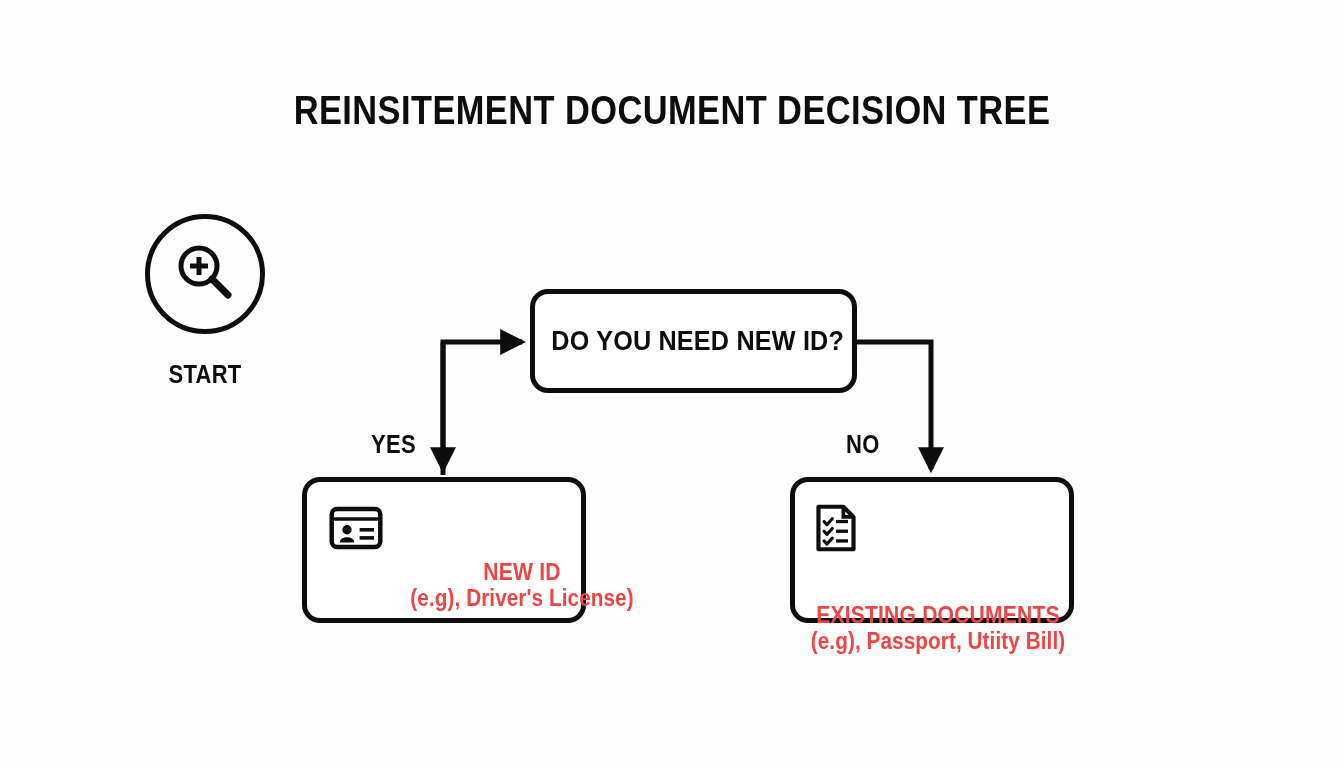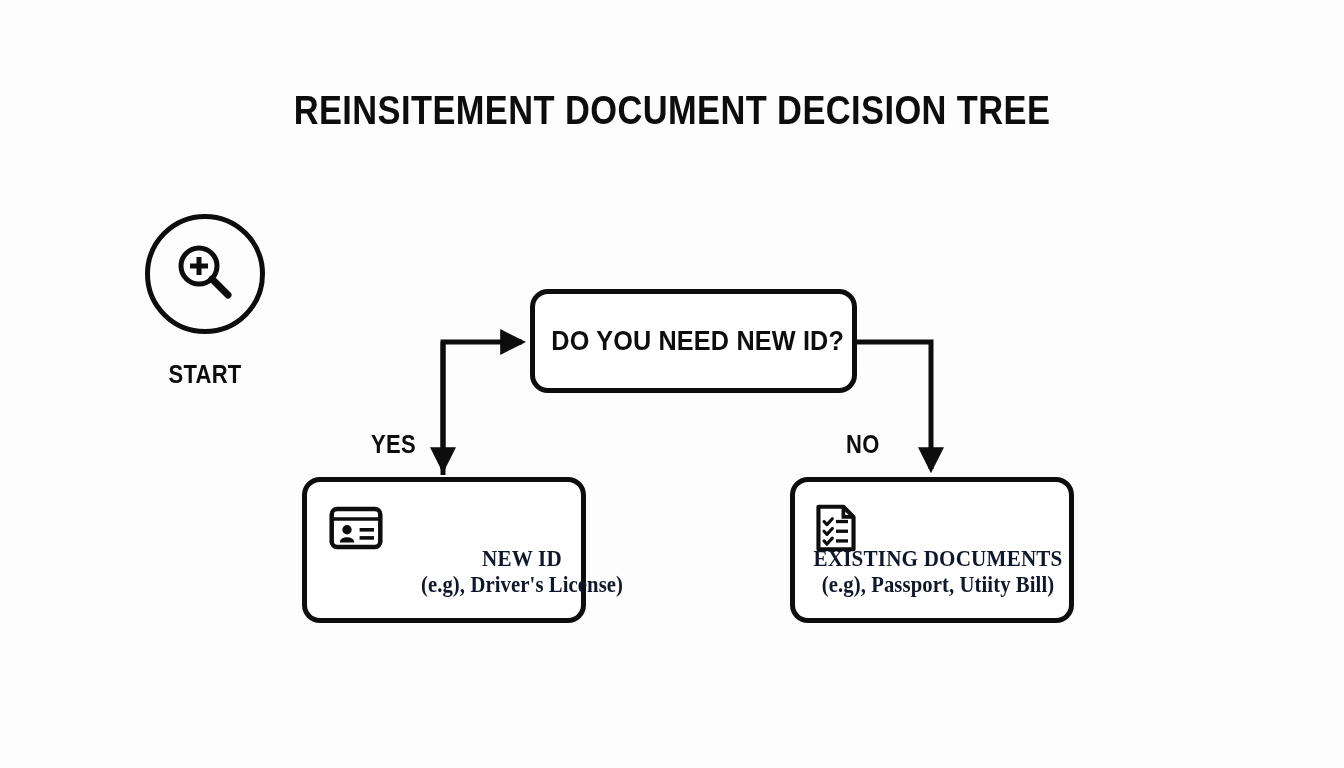--- a/index.html
+++ b/index.html
@@ -116,29 +116,28 @@
     position: absolute;
     top: 22px;
     width: 54px;
     height: 48px;
   }
   .outcome-left .outcome-icon  { left: 22px; }
   .outcome-right .outcome-icon { left: 14px; }
 
   .outcome-text {
     position: absolute;
-    top: 63px;
+    top: 76px;
     width: 330px;
     text-align: center;
     line-height: 1.14;
-    color: #0f172a;
-    font-family: Liberation Serif, serif;
+    color: #ef4444;
   }
   .outcome-left .outcome-text  { left: 50px; }
-  .outcome-right .outcome-text { left: -22px; }
+  .outcome-right .outcome-text { left: -22px; margin-top: 43px; }
 
   .outcome-title {
     display: block;
     font-size: 24px;
     font-weight: bold;
     letter-spacing: 0.2px;
     transform: scaleX(0.88);
     white-space: nowrap;
   }
   .outcome-sub {

